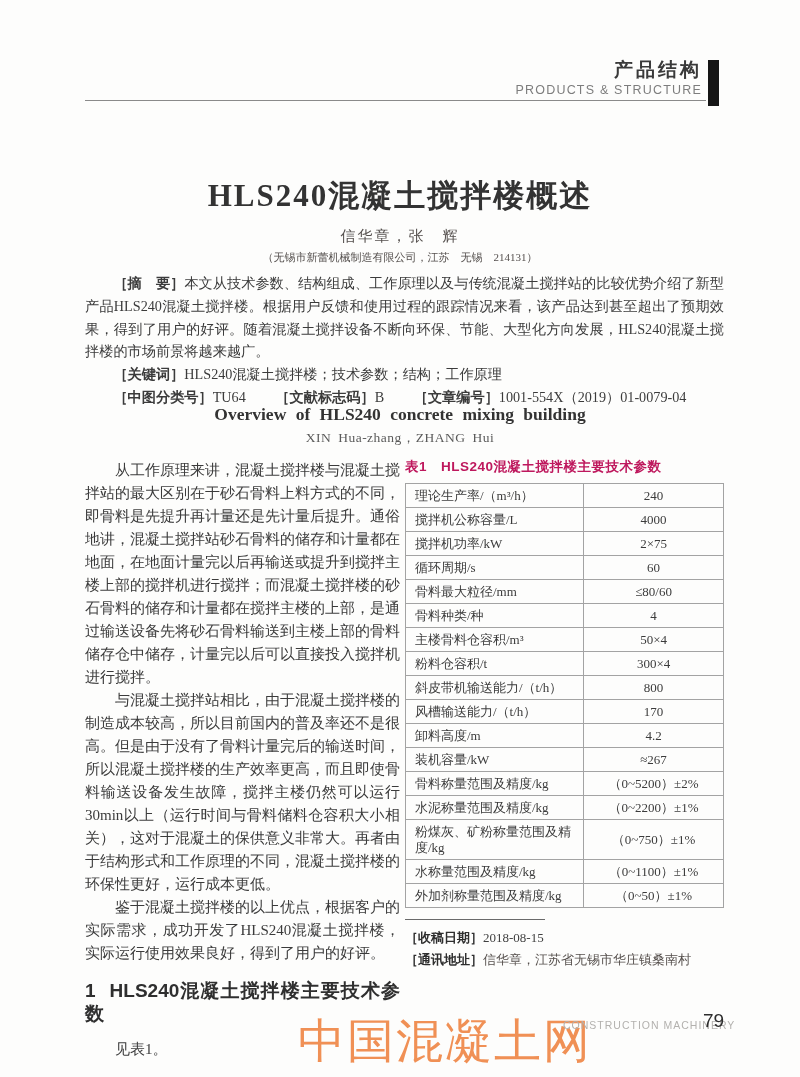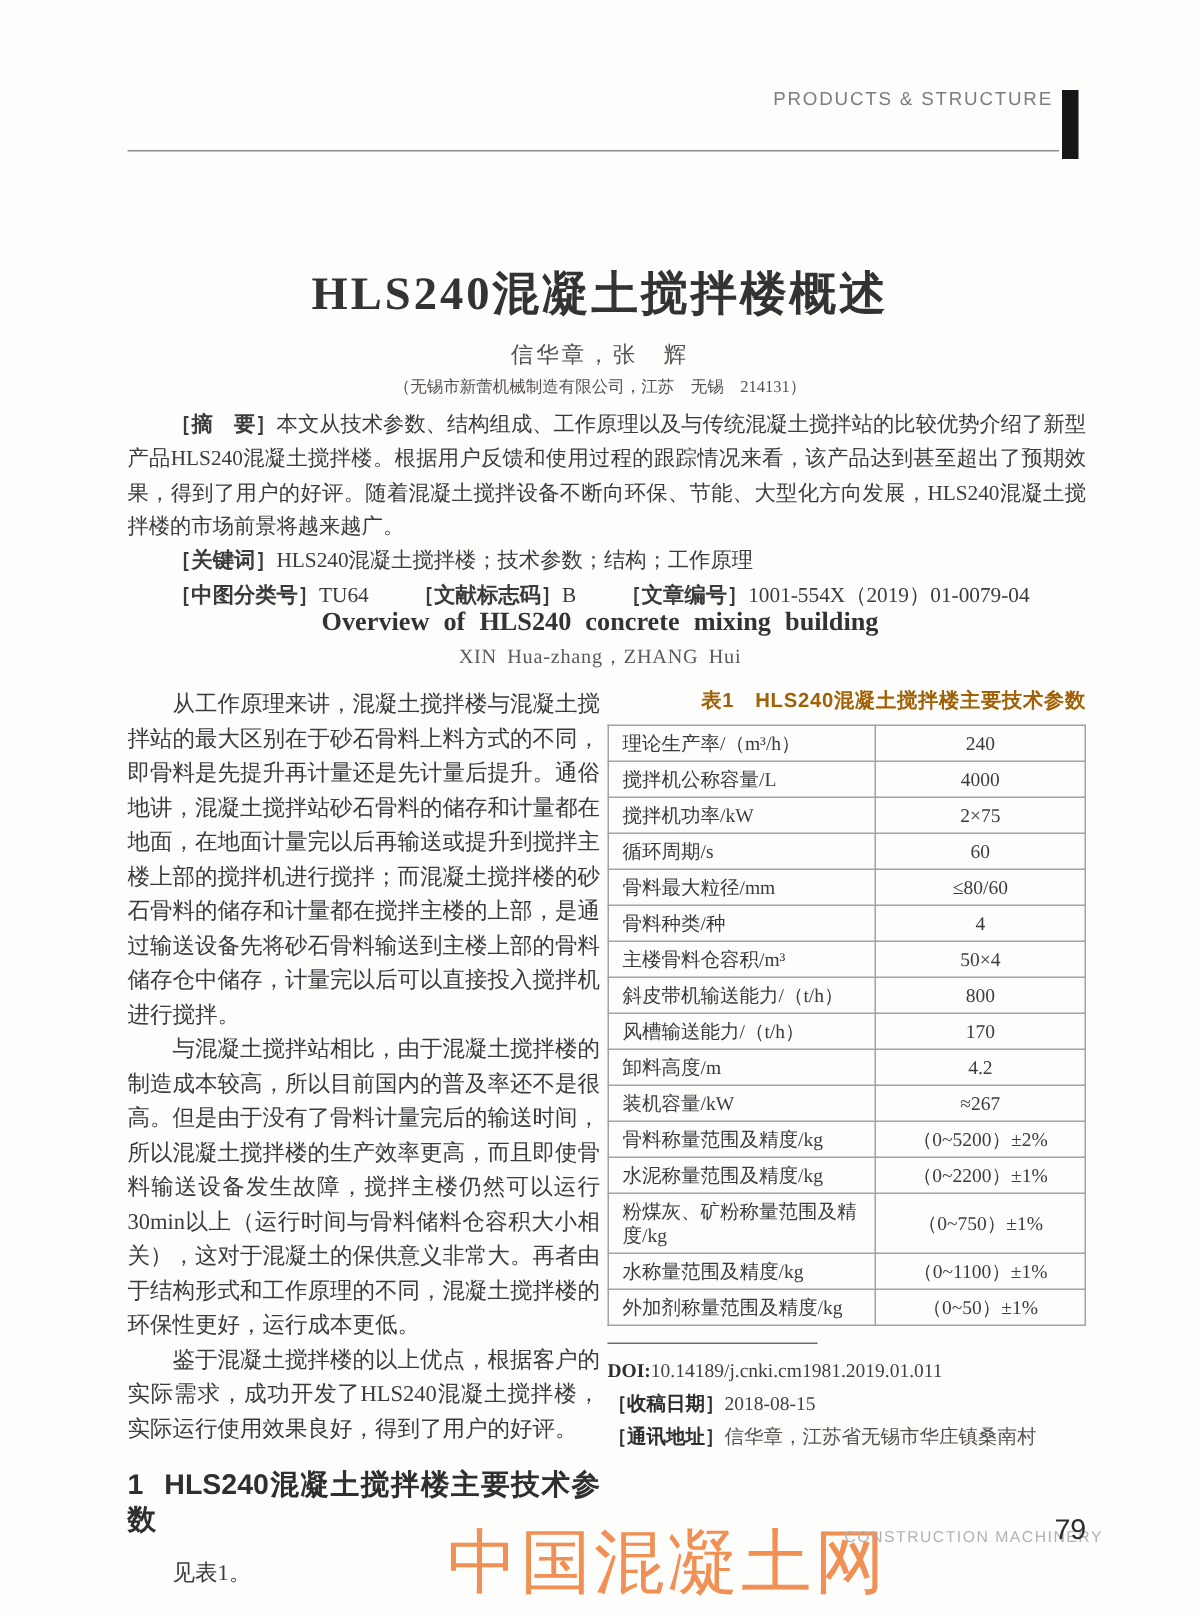--- a/index.html
+++ b/index.html
@@ -40,21 +40,21 @@
 
   
   .col-left { position:absolute; left:85px; top:459px; width:315px;
               font-size:15px; line-height:23px; text-align:justify; }
   .col-left p { text-indent:2em; }
   .section-h { margin-top:14px; margin-bottom:13px; font-family:"Liberation Sans","DejaVu Sans",sans-serif;
                font-weight:bold; font-size:19px; color:#2f2f2f; text-indent:0 !important; }
   .section-h .sec-no { margin-right:14px; }
 
   .col-right { position:absolute; left:405px; top:458px; width:319px; }
-  .tbl-caption { text-align:right; font-weight:bold; font-size:13.5px; color:#a16207;
+  .tbl-caption { text-align:left; font-weight:bold; font-size:13.5px; color:#be185d;
                  font-family:"Liberation Sans","DejaVu Sans",sans-serif; margin-bottom:7px; letter-spacing:0.5px; }
   table.params { width:100%; border-collapse:collapse; font-size:13px; color:#3b3b3b; }
   table.params td { border:1px solid #a3a3a3; padding:3.5px 6px; line-height:16px; }
   table.params td.param { text-align:left; padding-left:9px; }
   table.params td.value { text-align:center; width:44%; }
 
   .footnote { margin-top:11px; font-size:13px; line-height:22px; color:#3f3f3f; }
   .footnote-rule { width:140px; height:1px; background:#6a6a6a; margin-bottom:7px; }
   .footnote b { font-weight:bold; color:#2e2e2e; }
   .fn-val { color:#56504d; }
@@ -68,20 +68,21 @@
              font-family:"Liberation Sans","DejaVu Sans",sans-serif; }
 </style>
 </head>
 <body>
 
 <div class="page">
 
   <div class="header-rule"></div>
   <div class="header-bar"></div>
   <div class="header-text">
+    <div class="header-cn">产品结构</div>
     <div class="header-en">PRODUCTS &amp; STRUCTURE</div>
   </div>
 
   <div class="title-cn">HLS240混凝土搅拌楼概述</div>
   <div class="authors">信华章，张　辉</div>
   <div class="affil">（无锡市新蕾机械制造有限公司，江苏　无锡　214131）</div>
 
   <div class="meta">
     <p><b>［摘　要］</b><span>本文从技术参数、结构组成、工作原理以及与传统混凝土搅拌站的比较优势介绍了新型产品HLS240混凝土搅拌楼。根据用户反馈和使用过程的跟踪情况来看，该产品达到甚至超出了预期效果，得到了用户的好评。随着混凝土搅拌设备不断向环保、节能、大型化方向发展，HLS240混凝土搅拌楼的市场前景将越来越广。</span></p>
     <p><b>［关键词］</b><span>HLS240混凝土搅拌楼；技术参数；结构；工作原理</span></p>
@@ -129,20 +130,24 @@
           </tr>
           <tr>
             <td class="param">骨料种类/种</td>
             <td class="value">4</td>
           </tr>
           <tr>
             <td class="param">主楼骨料仓容积/m³</td>
             <td class="value">50×4</td>
           </tr>
           <tr>
+            <td class="param">粉料仓容积/t</td>
+            <td class="value">300×4</td>
+          </tr>
+          <tr>
             <td class="param">斜皮带机输送能力/（t/h）</td>
             <td class="value">800</td>
           </tr>
           <tr>
             <td class="param">风槽输送能力/（t/h）</td>
             <td class="value">170</td>
           </tr>
           <tr>
             <td class="param">卸料高度/m</td>
             <td class="value">4.2</td>
@@ -168,21 +173,20 @@
             <td class="value">（0~1100）±1%</td>
           </tr>
           <tr>
             <td class="param">外加剂称量范围及精度/kg</td>
             <td class="value">（0~50）±1%</td>
           </tr>
         </tbody>
     </table>
     <div class="footnote">
       <div class="footnote-rule"></div>
-      <div><b>DOI:</b><span>10.14189/j.cnki.cm1981.2019.01.011</span></div>
       <div><b>［收稿日期］</b><span>2018-08-15</span></div>
       <div><b>［通讯地址］</b><span class="fn-val">信华章，江苏省无锡市华庄镇桑南村</span></div>
     </div>
   </div>
 
   <div class="watermark">中国混凝土网</div>
   <div class="journal-en">CONSTRUCTION MACHINERY</div>
   <div class="page-no">79</div>
 
 </div>

